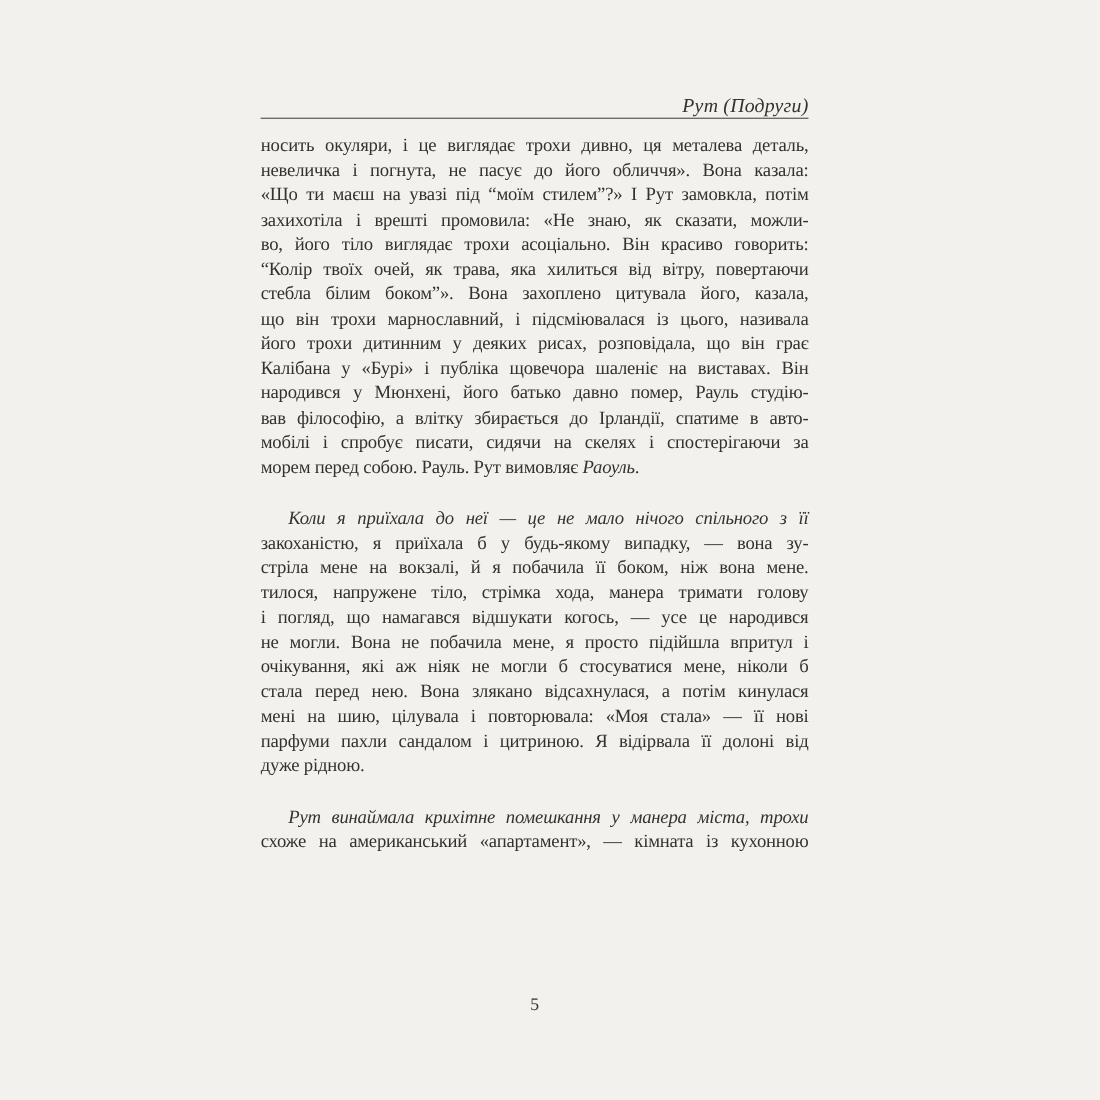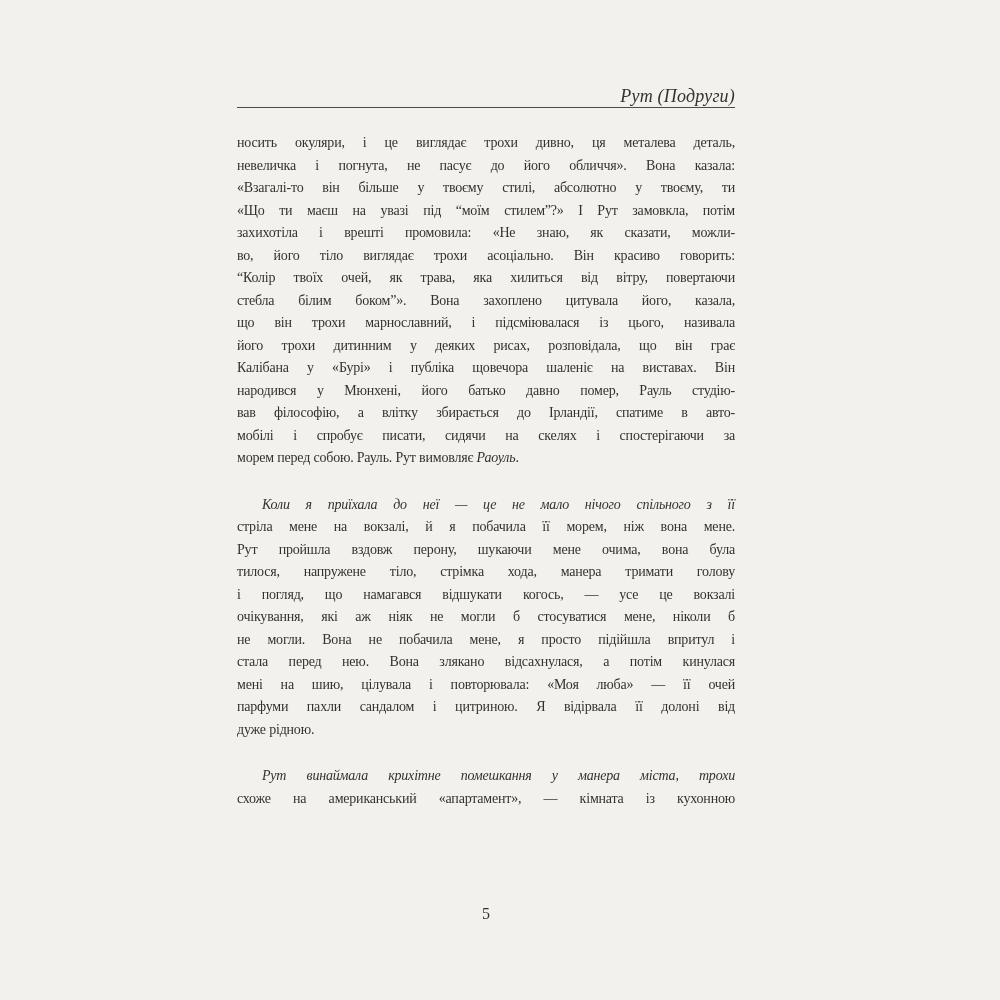--- a/index.html
+++ b/index.html
@@ -32,22 +32,22 @@
     text-align: right;
     letter-spacing: 0.2px;
   }
   .header-rule {
     border: 0;
     border-top: 1.5px solid var(--rule, #4e4a46);
     margin: 0 0 0 0;
     height: 0;
   }
   .body-text {
-    margin-top: 24px;
-    font-size: 14px;
+    margin-top: 13px;
+    font-size: 17px;
     line-height: 22.5px;
     letter-spacing: -0.2px;
   }
   .para { margin: 0; }
   .para.spaced { margin-top: 24px; }
   .line {
     text-align: justify;
     text-align-last: justify;
   }
   .line.lastline {
@@ -75,45 +75,44 @@
     <div class="running-header">
       <div class="running-header-title">Рут (Подруги)</div>
       <div class="header-rule"></div>
     </div>
 
     <div class="body-text">
 
       <div class="para">
         <div class="line">носить окуляри, і це виглядає трохи дивно, ця металева деталь,</div>
         <div class="line">невеличка і погнута, не пасує до його обличчя». Вона казала:</div>
-        <div class="line">«Взагалі-то він більше у твоєму стилі, абсолютно у твоєму, ти</div>
         <div class="line">«Що ти маєш на увазі під “моїм стилем”?» І Рут замовкла, потім</div>
         <div class="line">захихотіла і врешті промовила: «Не знаю, як сказати, можли-</div>
         <div class="line">во, його тіло виглядає трохи асоціально. Він красиво говорить:</div>
         <div class="line">“Колір твоїх очей, як трава, яка хилиться від вітру, повертаючи</div>
         <div class="line">стебла білим боком”». Вона захоплено цитувала його, казала,</div>
         <div class="line">що він трохи марнославний, і підсміювалася із цього, називала</div>
         <div class="line">його трохи дитинним у деяких рисах, розповідала, що він грає</div>
         <div class="line">Калібана у «Бурі» і публіка щовечора шаленіє на виставах. Він</div>
         <div class="line">народився у Мюнхені, його батько давно помер, Рауль студію-</div>
         <div class="line">вав філософію, а влітку збирається до Ірландії, спатиме в авто-</div>
         <div class="line">мобілі і спробує писати, сидячи на скелях і спостерігаючи за</div>
         <div class="line lastline"><span>морем перед собою. Рауль. Рут вимовляє </span><span class="it">Раоуль</span><span>.</span></div>
       </div>
 
       <div class="para spaced">
         <div class="line ind">Коли я приїхала до неї — це не мало нічого спільного з її</div>
-        <div class="line">стріла мене на вокзалі, й я побачила її морем, ніж вона мене.</div>
-        <div class="line">Рут пройшла вздовж перону, шукаючи мене очима, вона була</div>
+        <div class="line">закоханістю, я приїхала б у будь-якому випадку, — вона зу-</div>
+        <div class="line">стріла мене на вокзалі, й я побачила її боком, ніж вона мене.</div>
         <div class="line">тилося, напружене тіло, стрімка хода, манера тримати голову</div>
-        <div class="line">і погляд, що намагався відшукати когось, — усе це вокзалі</div>
+        <div class="line">і погляд, що намагався відшукати когось, — усе це народився</div>
+        <div class="line">не могли. Вона не побачила мене, я просто підійшла впритул і</div>
         <div class="line">очікування, які аж ніяк не могли б стосуватися мене, ніколи б</div>
-        <div class="line">не могли. Вона не побачила мене, я просто підійшла впритул і</div>
         <div class="line">стала перед нею. Вона злякано відсахнулася, а потім кинулася</div>
-        <div class="line">мені на шию, цілувала і повторювала: «Моя люба» — її очей</div>
+        <div class="line">мені на шию, цілувала і повторювала: «Моя стала» — її нові</div>
         <div class="line">парфуми пахли сандалом і цитриною. Я відірвала її долоні від</div>
         <div class="line lastline">дуже рідною.</div>
       </div>
 
       <div class="para spaced">
         <div class="line ind">Рут винаймала крихітне помешкання у манера міста, трохи</div>
         <div class="line">схоже на американський «апартамент», — кімната із кухонною</div>
       </div>
 
     </div>

